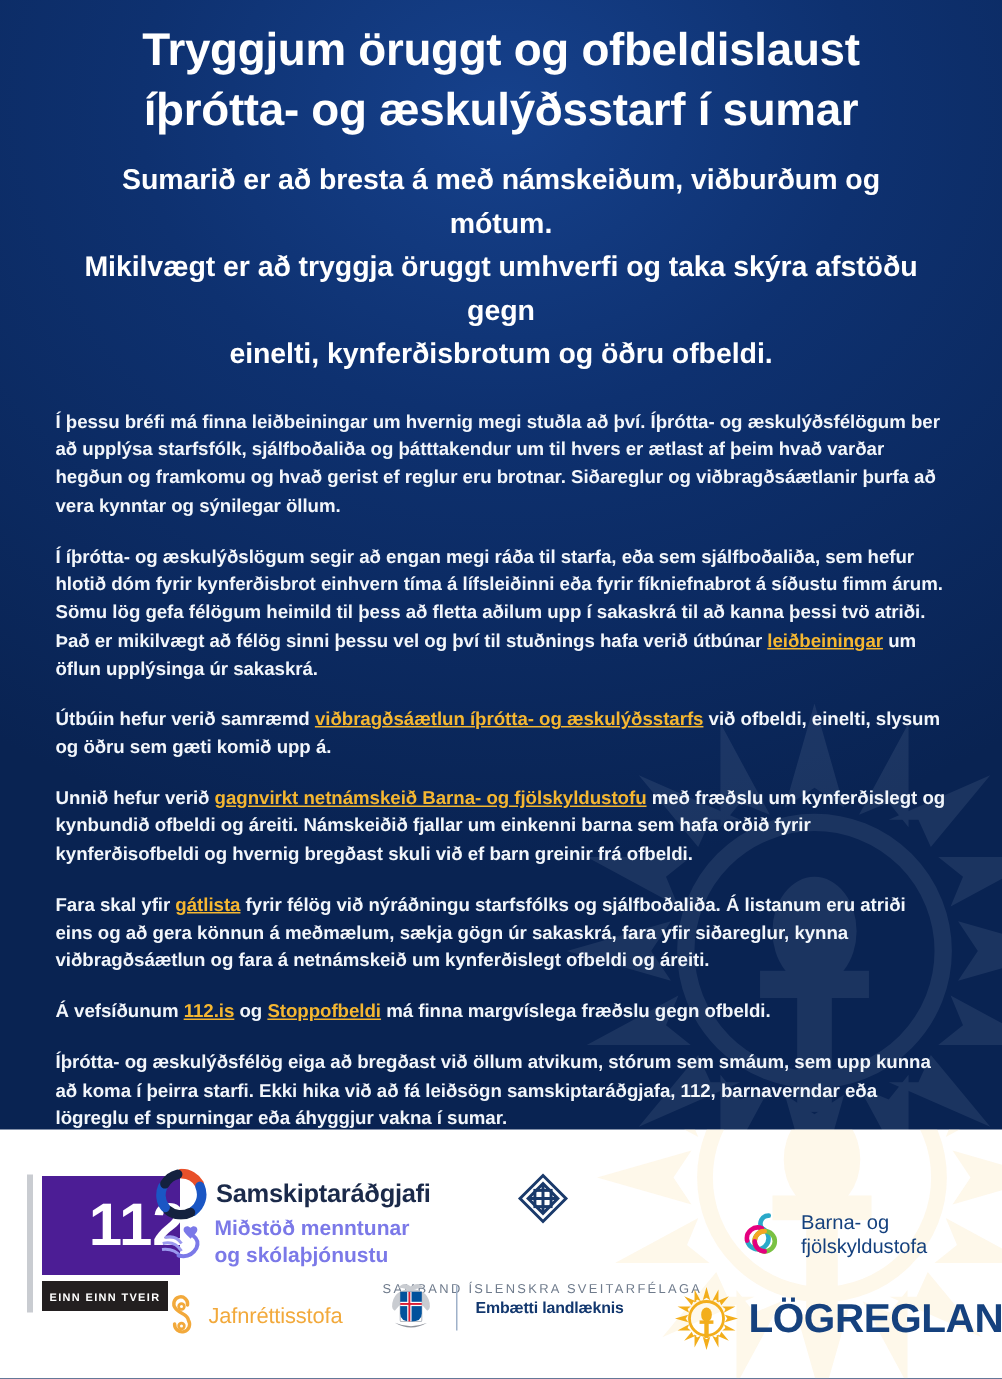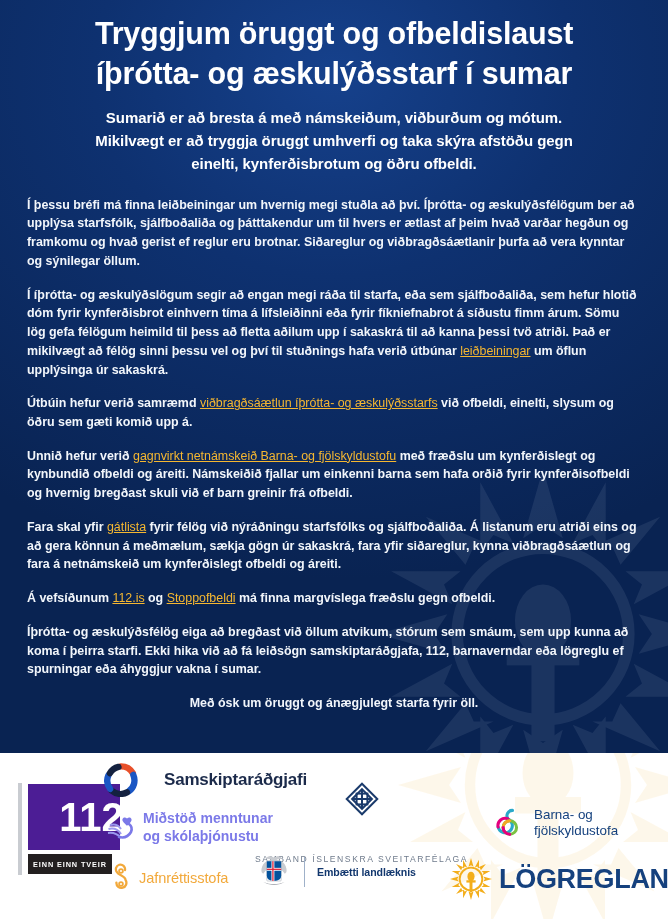--- a/index.html
+++ b/index.html
@@ -29,35 +29,35 @@
     width: 330px; height: 330px;
     opacity: .085;
     pointer-events: none;
   }
   .watermark svg { width:100%; height:100%; display:block; }
 
   
   .content {
     position: relative;
     z-index: 3;
-    padding: 0 22px;
+    padding: 0 32px;
   }
   h1 {
     color: #ffffff;
     font-size: 30.5px;
     line-height: 1.30;
     font-weight: 700;
     text-align: center;
     letter-spacing: -0.2px;
     padding: 14px 18px 0 18px;
   }
   h1 .l2 { display:block; }
   .subtitle {
     color: #ffffff;
-    font-size: 15px;
+    font-size: 19px;
     line-height: 1.52;
     font-weight: 700;
     text-align: center;
     padding: 14px 22px 0 22px;
     letter-spacing: -0.05px;
   }
   .body {
     padding: 20px 5px 0 5px;
   }
   p.para {
@@ -70,21 +70,21 @@
   }
   p.closing {
     text-align: center;
     margin-top: 6px;
     margin-bottom: 0;
   }
   a.lnk, .lnk {
     color: #f5b731;
     text-decoration: underline;
     text-underline-offset: 1px;
-    font-weight: 400;
+    font-weight: 700;
     cursor: pointer;
   }
 
   
   .footer {
     position: absolute;
     left: 0; right: 0; bottom: 0;
     height: 166px;
     background: #ffffff;
     z-index: 5;
@@ -122,21 +122,21 @@
   }
   .logo112 .blackbox {
     background:#231f20; width:84px; height:20px; margin-top:4px;
     display:flex; align-items:center; justify-content:center;
   }
   .logo112 .blackbox span {
     color:#fff; font-size:7.3px; font-weight:700; letter-spacing:0.9px;
   }
 
   
-  .samsk { left: 104px; top: 10px; gap: 20px; }
+  .samsk { left: 104px; top: 26px; }
   .samsk .txt { font-size: 17px; font-weight: 600; color:#1b2a4a; margin-left: 6px; letter-spacing:-0.2px;}
   .icon-ring { width: 34px; height: 34px; }
 
   
   .midstod { left: 106px; top: 57px; }
   .midstod .txt { font-size: 14px; line-height:1.25; font-weight:600; color:#7b79e8; margin-left:7px; }
 
   
   .jafn { left: 111px; top: 110px; }
   .jafn .txt { font-size: 14.6px; font-weight: 500; color:#f2a93b; margin-left: 8px; letter-spacing:-0.1px;}

